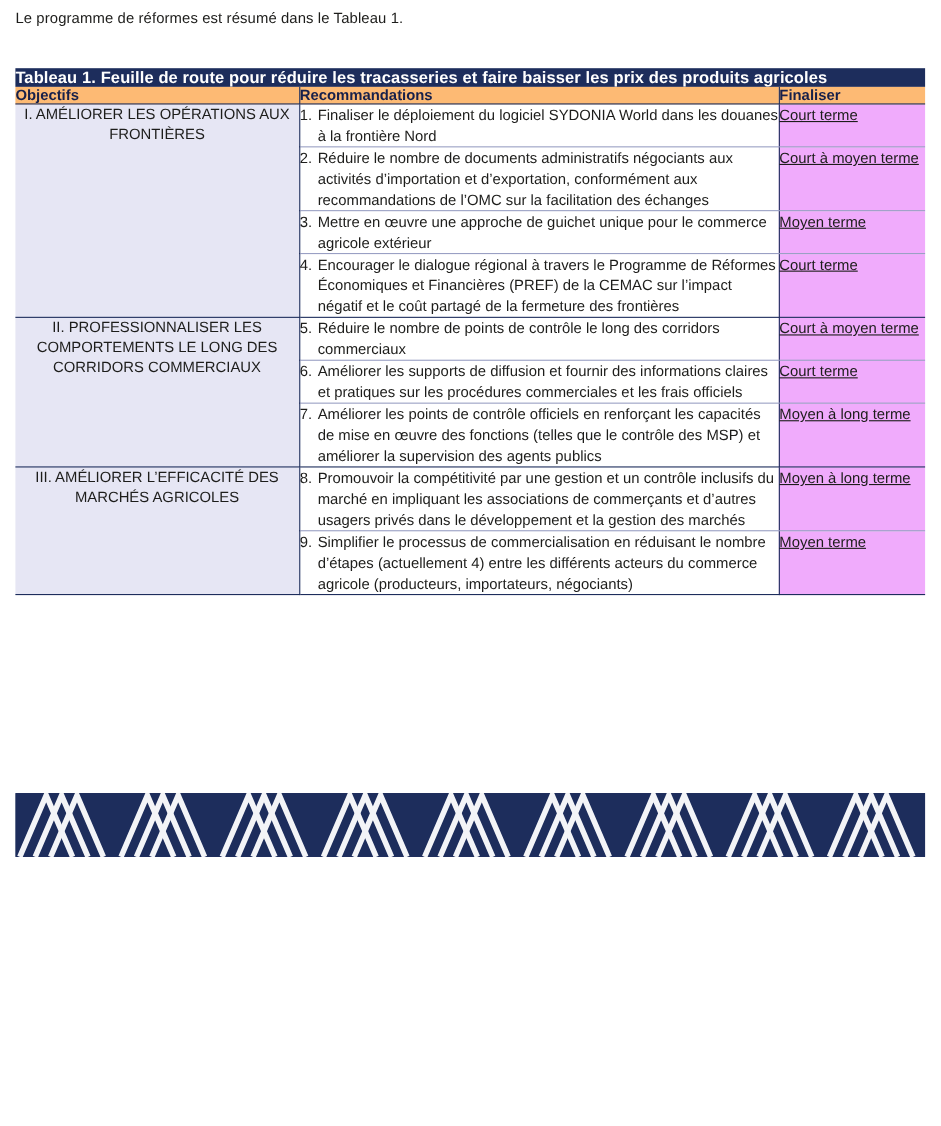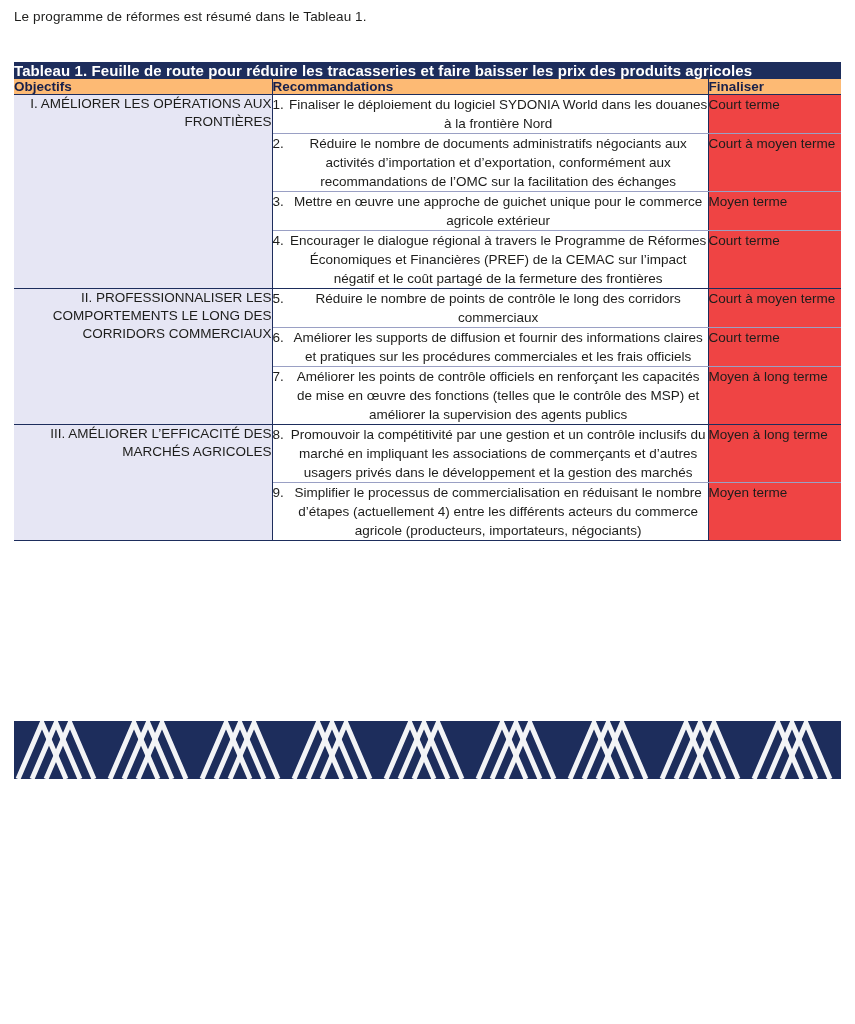--- a/index.html
+++ b/index.html
@@ -64,52 +64,53 @@
   .head-row td:last-child { border-right: none; }
 
   .obj-cell {
     background: #e6e6f4;
     font-size: 13.5px;
     line-height: 18px;
     color: #1d1d1b;
     padding: 14px 14px 14px 14px;
     border-right: 1px solid #1d2d5c;
     border-bottom: 1px solid #1d2d5c;
-    text-align: right;
+    text-align: center;
     vertical-align: middle;
   }
   .rec-cell {
     background: #ffffff;
     font-size: 13.5px;
     line-height: 19px;
     padding: 12px 16px 12px 14px;
     border-right: 1px solid #1d2d5c;
     border-bottom: 1px solid #9aa0c4;
   }
   .cal-cell {
-    background: #ef4444;
+    background: #f0abfc;
     font-size: 13.5px;
     line-height: 19px;
     padding: 12px 10px 12px 12px;
     border-bottom: 1px solid #9aa0c4;
+    text-decoration: underline;
   }
   tr.group-end .rec-cell,
   tr.group-end .cal-cell {
     border-bottom: 1px solid #1d2d5c;
   }
   tr.last-row .rec-cell,
   tr.last-row .cal-cell {
     border-bottom: 1px solid #1d2d5c;
   }
   .rec-inner {
     display: flex;
     gap: 5px;
   }
   .rec-num { flex: 0 0 auto; }
-  .rec-text { flex: 1 1 auto; text-align: center; }
+  .rec-text { flex: 1 1 auto; }
 
   .footer-band {
     position: absolute;
     left: 14px;
     width: 827px;
     height: 58px;
     bottom: 38px;
     background: #1d2d5c;
     overflow: hidden;
   }

